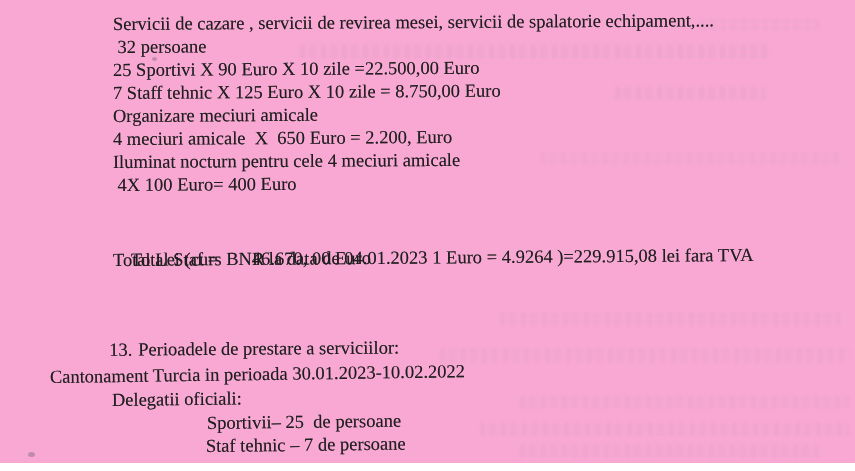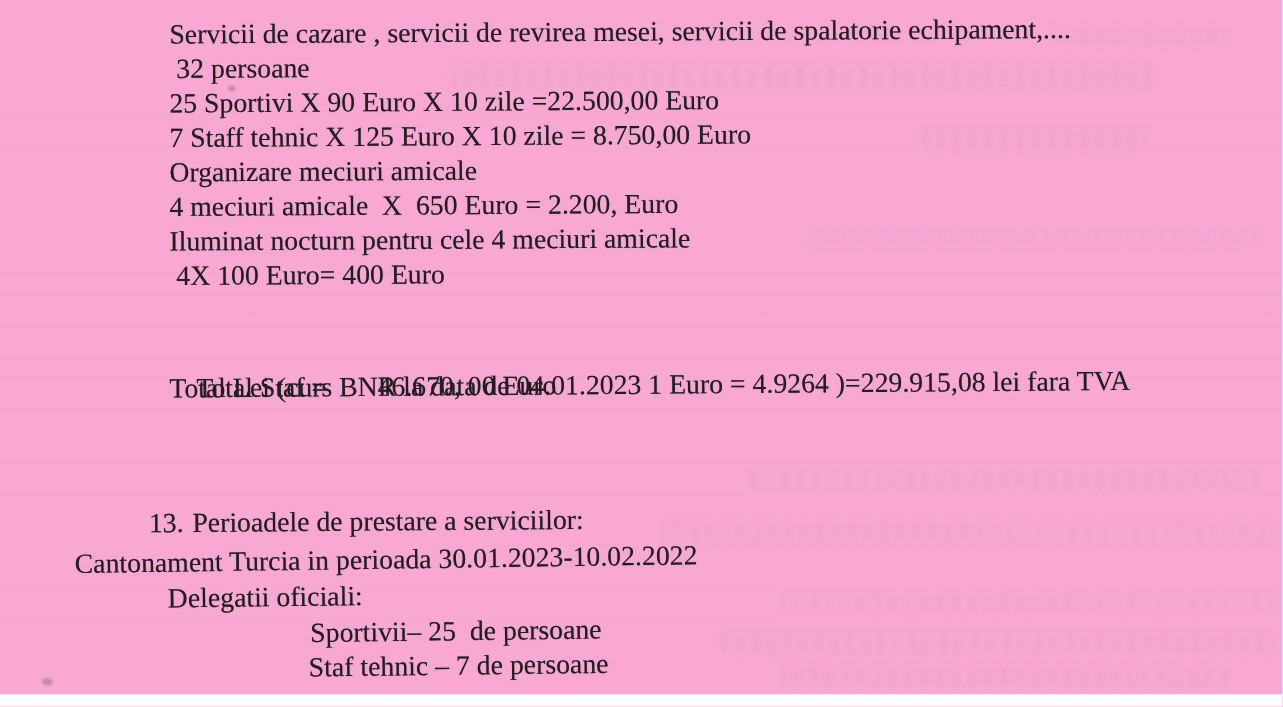--- a/index.html
+++ b/index.html
@@ -26,21 +26,21 @@
     position:static;
     display:block;
     white-space:pre;
     transform:rotate(-0.35deg);
     transform-origin:0 100%;
   }
   .total-euro{left:113px;top:226px;}
   .total-lei{left:113px;top:249px;}
   .b{font-weight:normal;margin-left:29px;}
   .sec13{left:81px;top:316px;}
-  .sec13 .num{display:inline-block;width:29px;}
+  .sec13 .num{display:inline-block;width:29px;margin-left:10px;}
   .l-cant{left:50px;top:366px;transform:rotate(-0.8deg);}
   .l-deleg{left:112px;top:389px;transform:rotate(-0.7deg);}
   .l-ath{left:207px;top:412px;transform:rotate(-0.7deg);}
   .l-staff{left:206px;top:435px;transform:rotate(-0.7deg);}
   
   .ghost{
     position:absolute;
     background:repeating-linear-gradient(90deg,
       rgba(125,125,125,0.16) 0 5px,
       rgba(125,125,125,0.02) 5px 9px,

